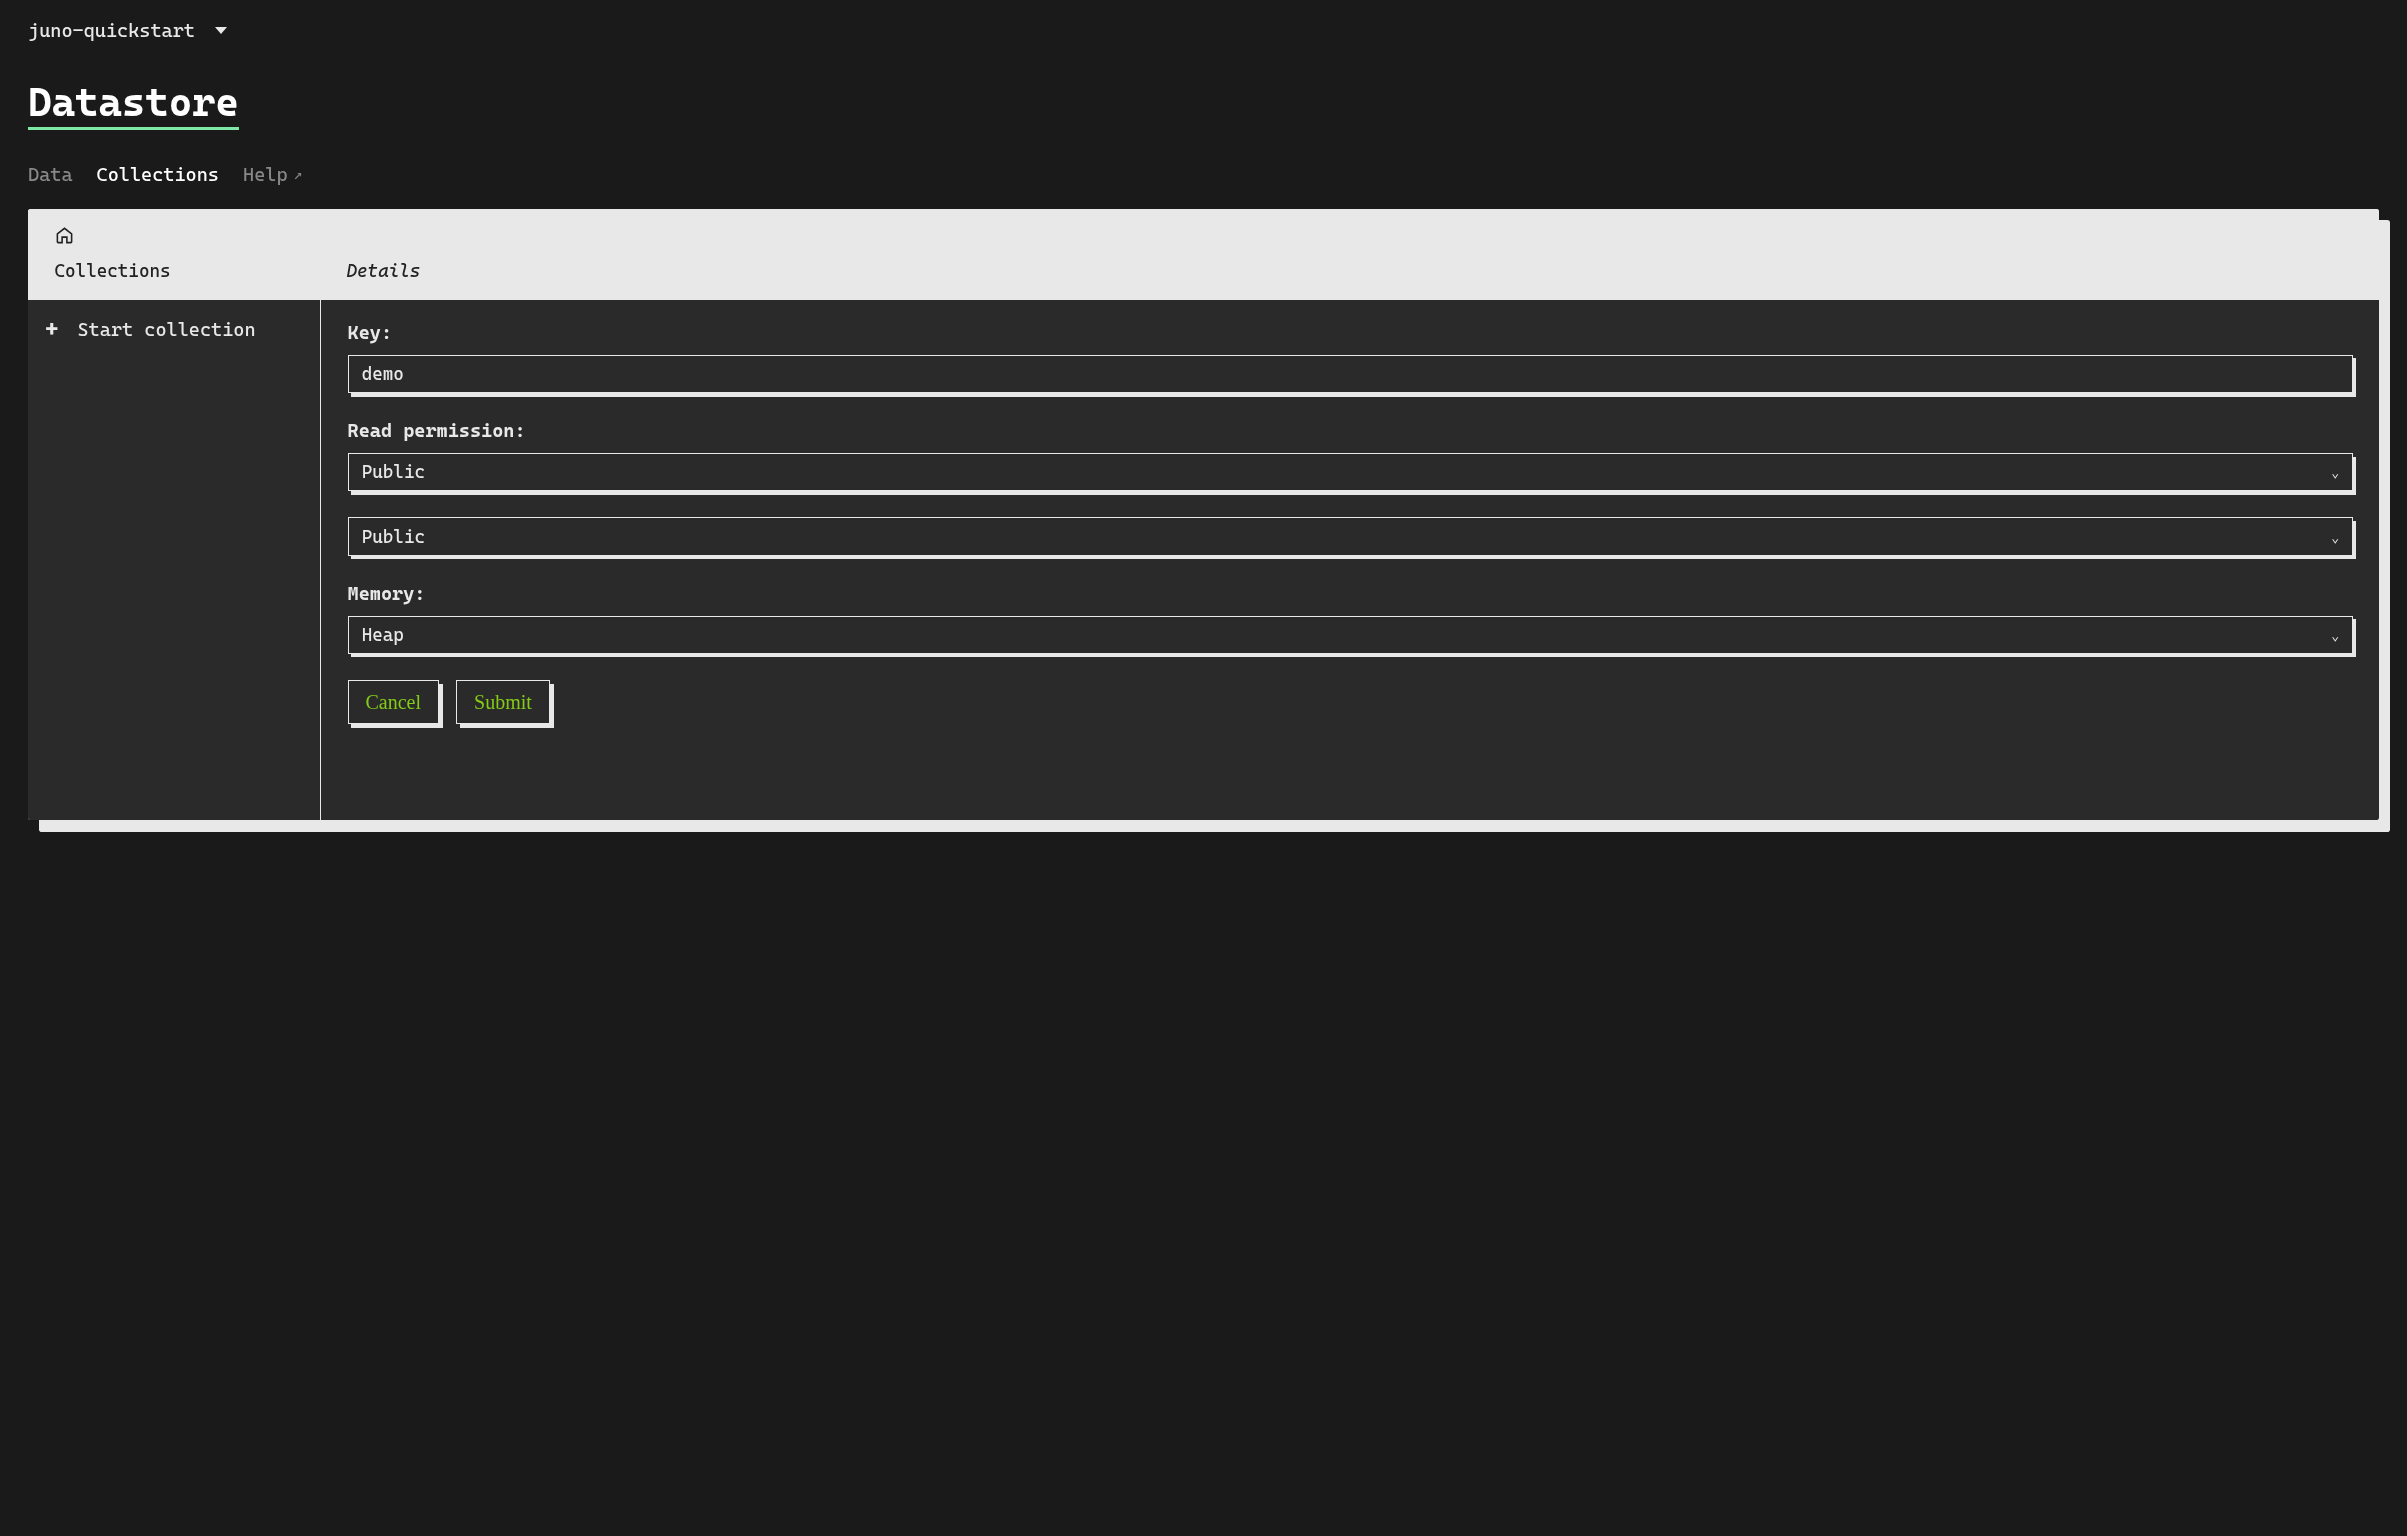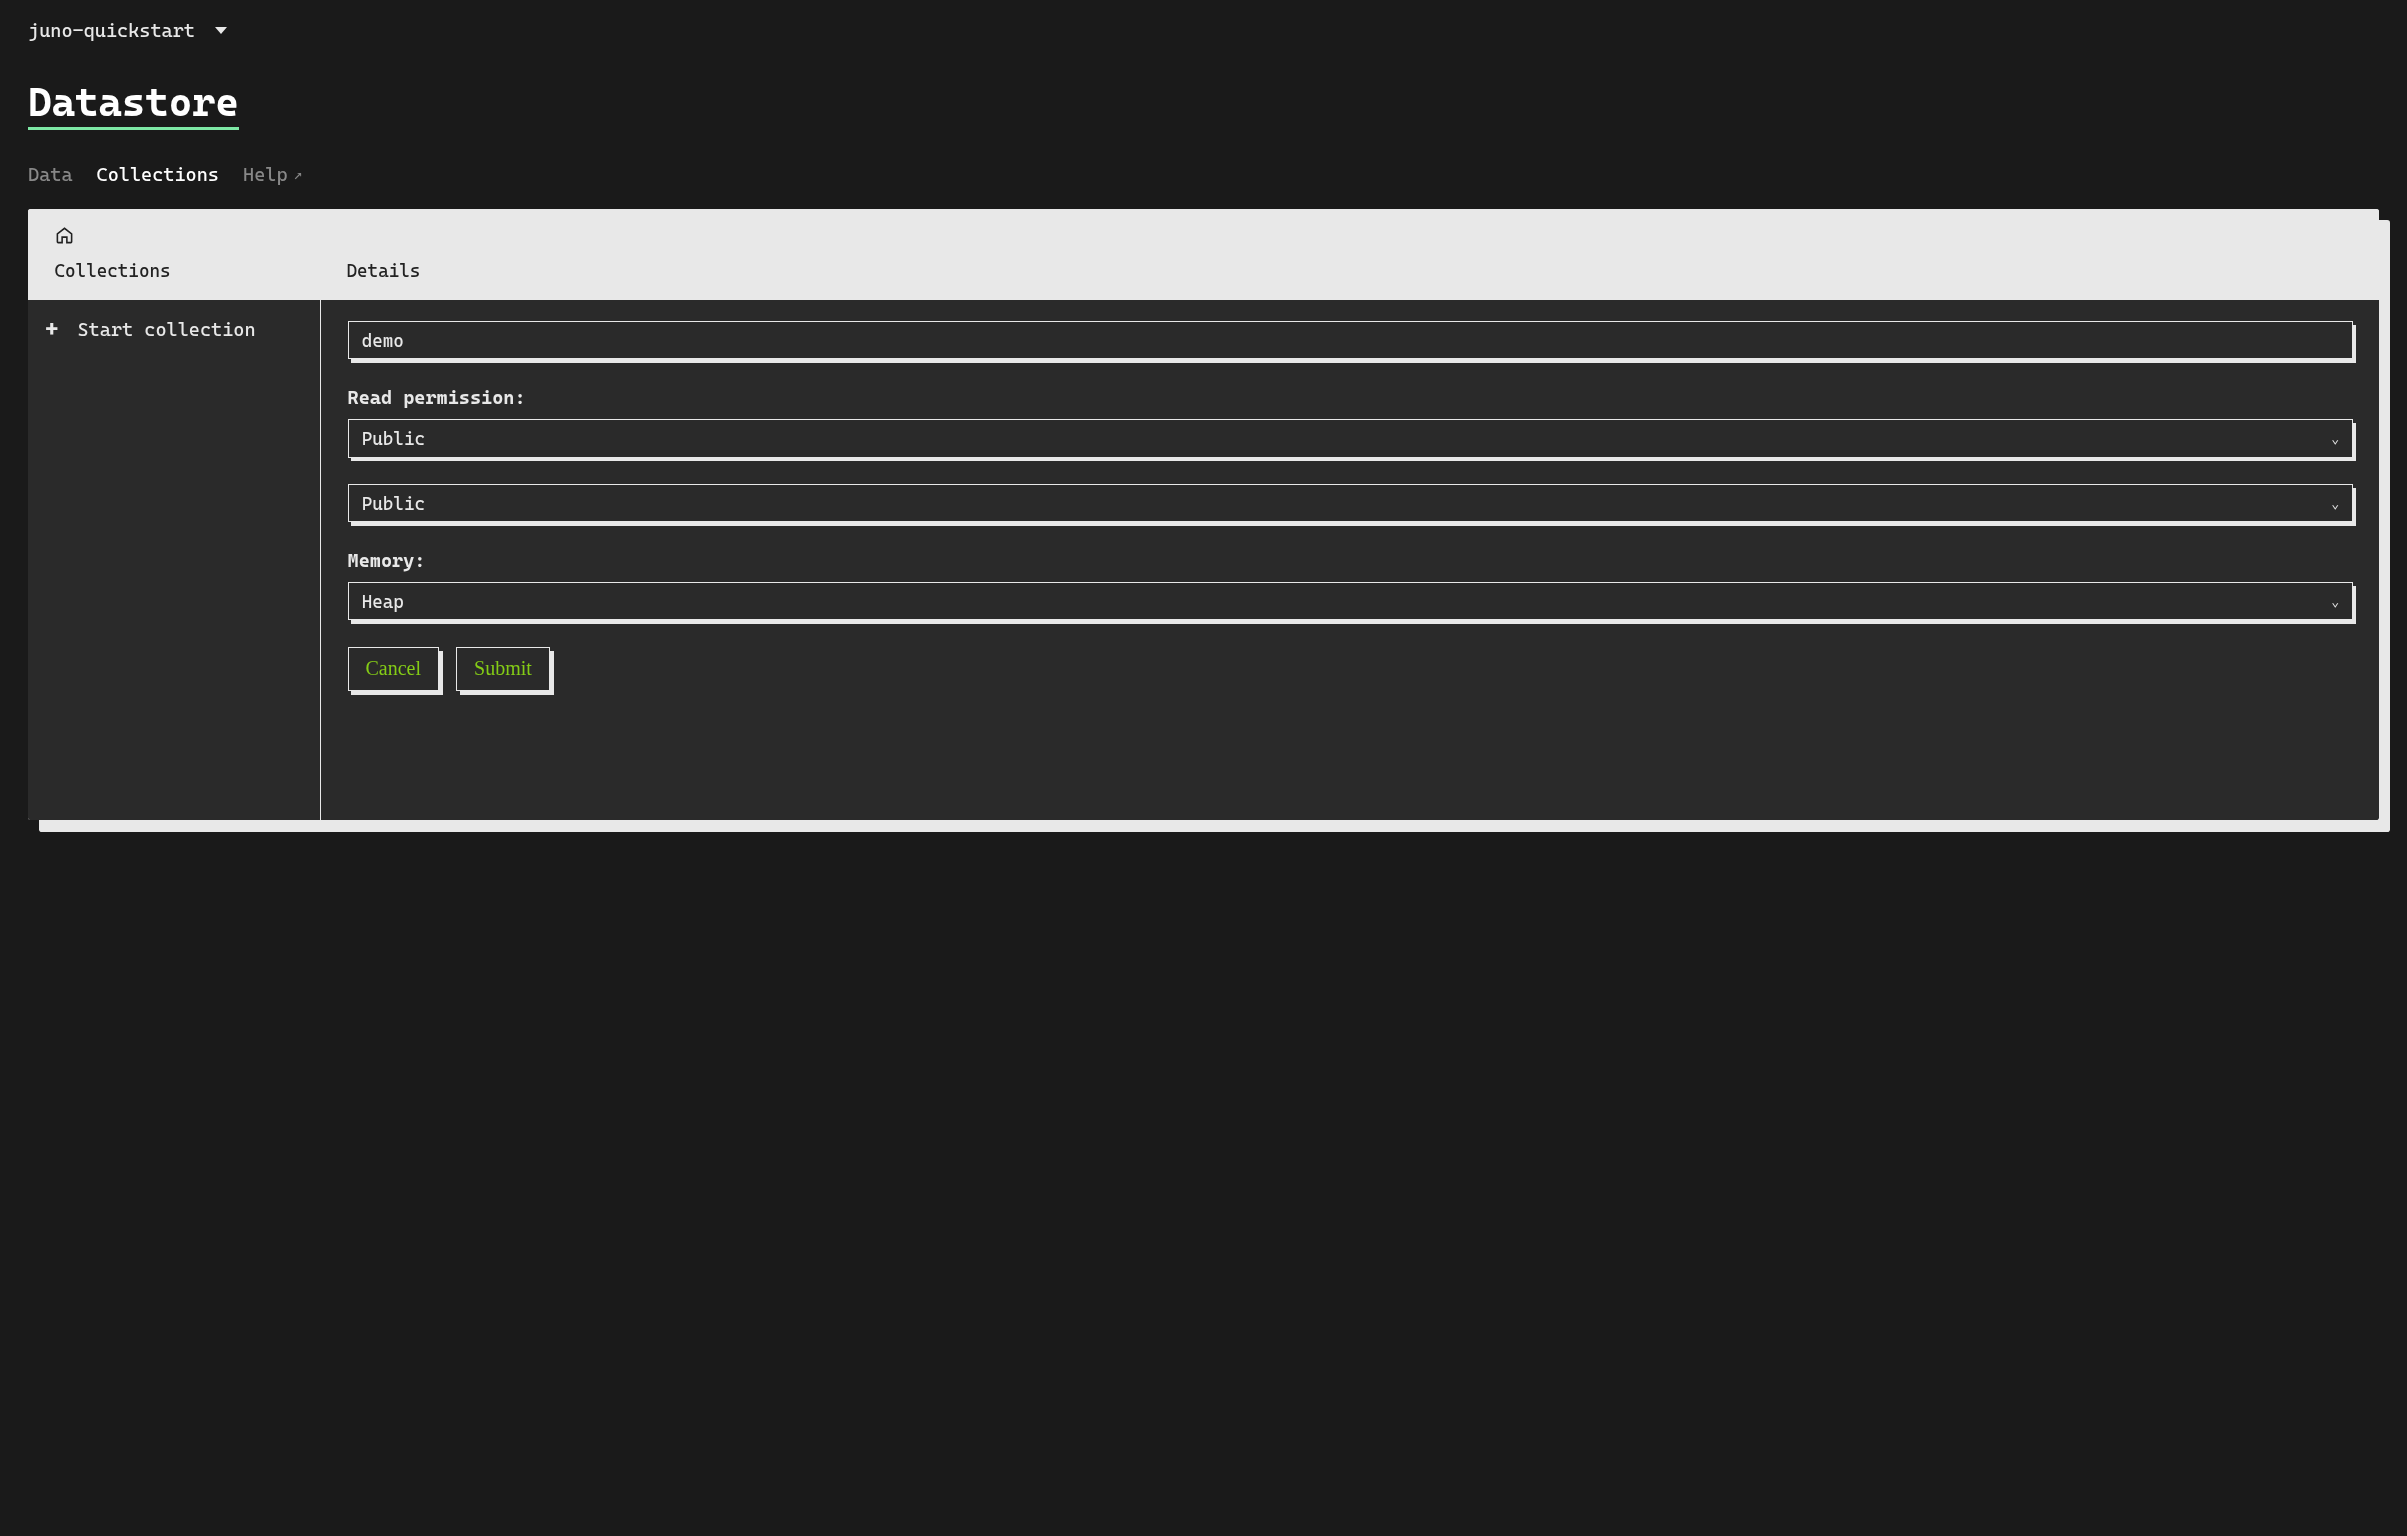--- a/index.html
+++ b/index.html
@@ -92,20 +92,21 @@
       display: flex;
       color: #222;
       font-size: 18px;
       padding-bottom: 11.4px;
     }
     .subheader-left {
       width: 292px;
     }
     .subheader-right {
       flex: 1;
+      font-style: italic;
     }
     .panel-body {
       display: flex;
       background: #2a2a2a;
       min-height: 520px;
     }
     .sidebar {
       width: 293px;
       border-right: 0.9px solid #e8e8e8;
       padding: 17px 17px;
@@ -262,20 +263,21 @@
     <div class="panel-body">
       <div class="sidebar">
         <div class="start-collection">
           <span class="plus-icon">+</span>
           <span>Start collection</span>
         </div>
       </div>
       <div class="details">
 
         <div class="form-group">
+          <label class="form-label">Key:</label>
           <div class="input-wrapper">
             <div class="input-shadow"></div>
             <input class="text-input" type="text" value="demo" style="">
           </div>
         </div>
 
         <div class="form-group">
           <label class="form-label">Read permission:</label>
           <div class="input-wrapper select-wrapper">
             <div class="input-shadow"></div>

